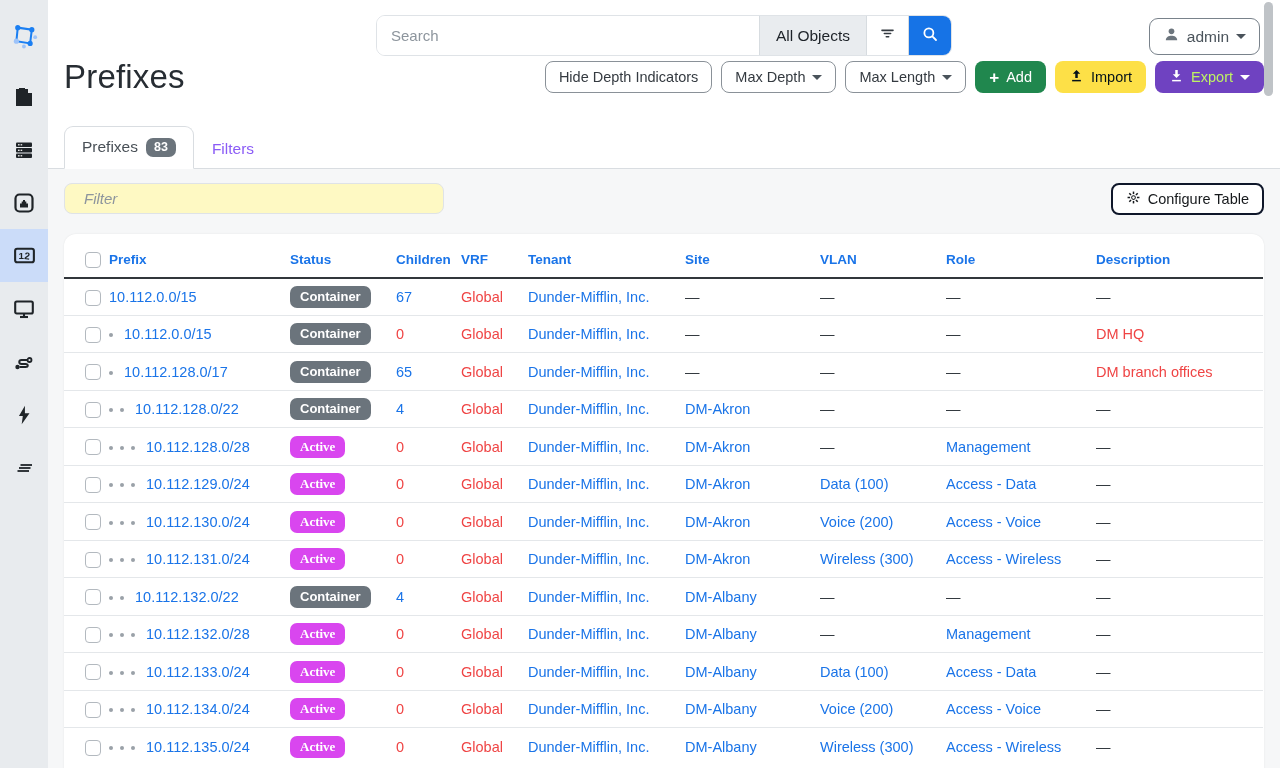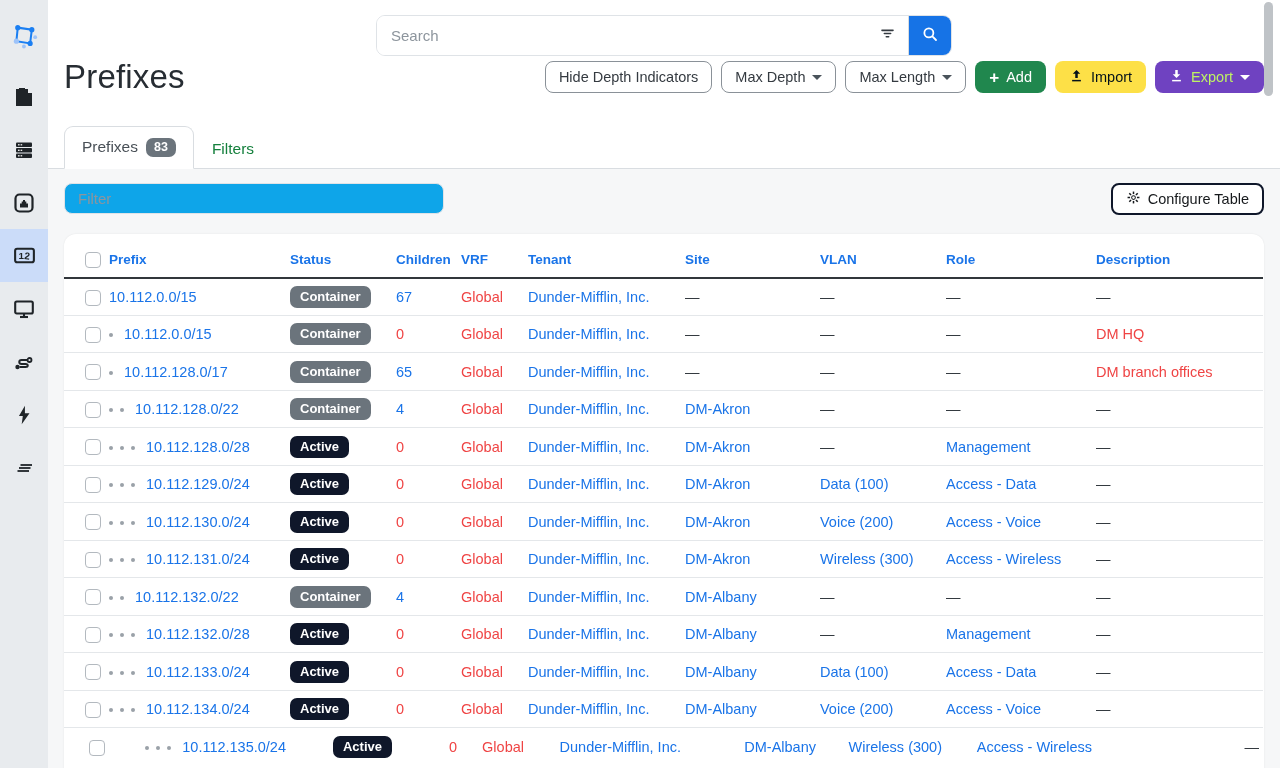--- a/index.html
+++ b/index.html
@@ -48,45 +48,45 @@
   .btn-export { background:#6f42c1; color:#bef264; }
   .plus-glyph { font-size:17px; font-weight:700; line-height:1; }
 
   
   .tabs { display:flex; align-items:flex-end; padding:30px 16px 0 16px; border-bottom:1px solid #d9dde1; }
   .tab { display:flex; align-items:center; gap:8px; padding:11px 17px; font-size:15.5px; color:#495057;
     border:1px solid transparent; border-bottom:none; border-radius:9px 9px 0 0; cursor:pointer; margin-bottom:-1px; }
   .tab.active { background:#fff; border-color:#d9dde1; border-bottom:1px solid #fff; }
   .tab-count { background:#6b747c; color:#fff; font-size:12.5px; font-weight:700; border-radius:7px;
     padding:3px 8px; line-height:1; }
-  .tab.link { color:#15803d;justify-content:flex-end; }
+  .tab.link { color:#8b5cf6;justify-content:flex-end; }
 
   
   .content { flex:1; background:#f6f7f8; padding:14px 16px 0 16px; }
   .controls-row { display:flex; align-items:center; margin-bottom:19px; }
-  .filter-input { width:380px; height:31px; border:1px solid #dfe3e7; border-radius:8px; padding:0 13px;
-    font-size:15px; color:#212529; outline:none; background:#0ea5e9; }
+  .filter-input { width:380px; height:31px; border:1px solid #dfe3e7; border-radius:8px; padding:0 19px;
+    font-size:15px; color:#212529; outline:none; background:#fef9c3;font-style:italic; }
   .filter-input::placeholder { color:#8d959d; }
   .btn-configure { margin-left:auto; border:2px solid #0f172a; color:#16191c; height:32px; border-radius:8px; }
 
   .card { background:#fff; border-radius:12px; box-shadow:0 0 2px rgba(0,0,0,.08); width:1200px;
     padding:12px 0 0 0; height:600px; }
   table { border-collapse:collapse; table-layout:fixed; width:1199px; }
   th { text-align:left; font-size:13.5px; font-weight:700; color:#1a74e8; padding:6px 4px 9px 0;
     border-bottom:2px solid #31363b; }
   th:first-child, td:first-child { padding-left:21px; }
   td { font-size:14.5px; padding:0 4px 0 0; height:37.5px; border-bottom:1px solid #e4e7ea; vertical-align:middle; }
-  tbody tr:last-child td { border-bottom:none;text-align:right; }
+  tbody tr:last-child td { border-bottom:none; }
   a.cell-link, .col-sort { color:#1a74e8; text-decoration:none; cursor:pointer; }
   .cb { display:inline-block; width:16px; height:16px; border:1px solid #b3b9bf; border-radius:4px;
     background:#fff; vertical-align:middle; cursor:pointer; }
   .badge { display:inline-block; padding:4px 10px 5px 10px; border-radius:7px; color:#fff; font-size:13px;
     font-weight:600; line-height:1; }
   .badge-container { background:#6b747c; }
-  .badge-active { background:#0f172a; }
+  .badge-active { background:#d946ef;font-family:Liberation Serif, serif; }
   .dash { color:#343a40; }
   .plain { color:#ef4444; }
   .depth-dot { display:inline-block; width:4px; height:4px; border-radius:50%; background:#9aa1a8;
     margin-right:7px; vertical-align:middle; }
   .depth-wrap { display:inline-block; margin-right:4px; }
 
   
   .scrollbar-thumb { position:absolute; right:7px; top:2px; width:9px; height:94px; border-radius:5px;
     background:#bfc3c7; }
 </style>
@@ -182,37 +182,48 @@
         </svg>
       </span>
     </div>
   </aside>
 
   <div class="main">
 
     <div class="topbar">
       <div class="search-group">
         <input class="search-input" placeholder="Search" style="">
+        <div class="search-scope">All Objects</div>
         <div class="search-filter-btn">
           <span>
             <svg width="19" height="19" viewBox="0 0 24 24" stroke="#343a40" stroke-width="2" stroke-linecap="round">
               <line x1="5" y1="8" x2="19" y2="8"></line>
                 <line x1="8" y1="12" x2="16" y2="12"></line>
                 <line x1="10.5" y1="16" x2="13.5" y2="16"></line>
             </svg>
           </span>
         </div>
         <div class="search-submit">
           <span>
             <svg width="18" height="18" viewBox="0 0 24 24" fill="none" stroke="#fff" stroke-width="2.4" stroke-linecap="round">
               <circle cx="10.5" cy="10.5" r="6"></circle>
                 <line x1="15.2" y1="15.2" x2="20" y2="20"></line>
             </svg>
           </span>
         </div>
+      </div>
+      <div class="user-btn">
+        <span>
+          <svg width="17" height="17" viewBox="0 0 24 24" fill="#6c757d">
+            <circle cx="12" cy="7.5" r="4"></circle>
+              <path d="M4 20c0-4.4 4-6.3 8-6.3s8 1.9 8 6.3z"></path>
+          </svg>
+        </span>
+        <span>admin</span>
+        <span class="caret"></span>
       </div>
     </div>
 
     <div class="title-row">
       <h1 class="page-title">Prefixes</h1>
       <div class="title-actions">
         <button class="btn btn-outline">
           <span>Hide Depth Indicators</span>
         </button>
         <button class="btn btn-outline">

